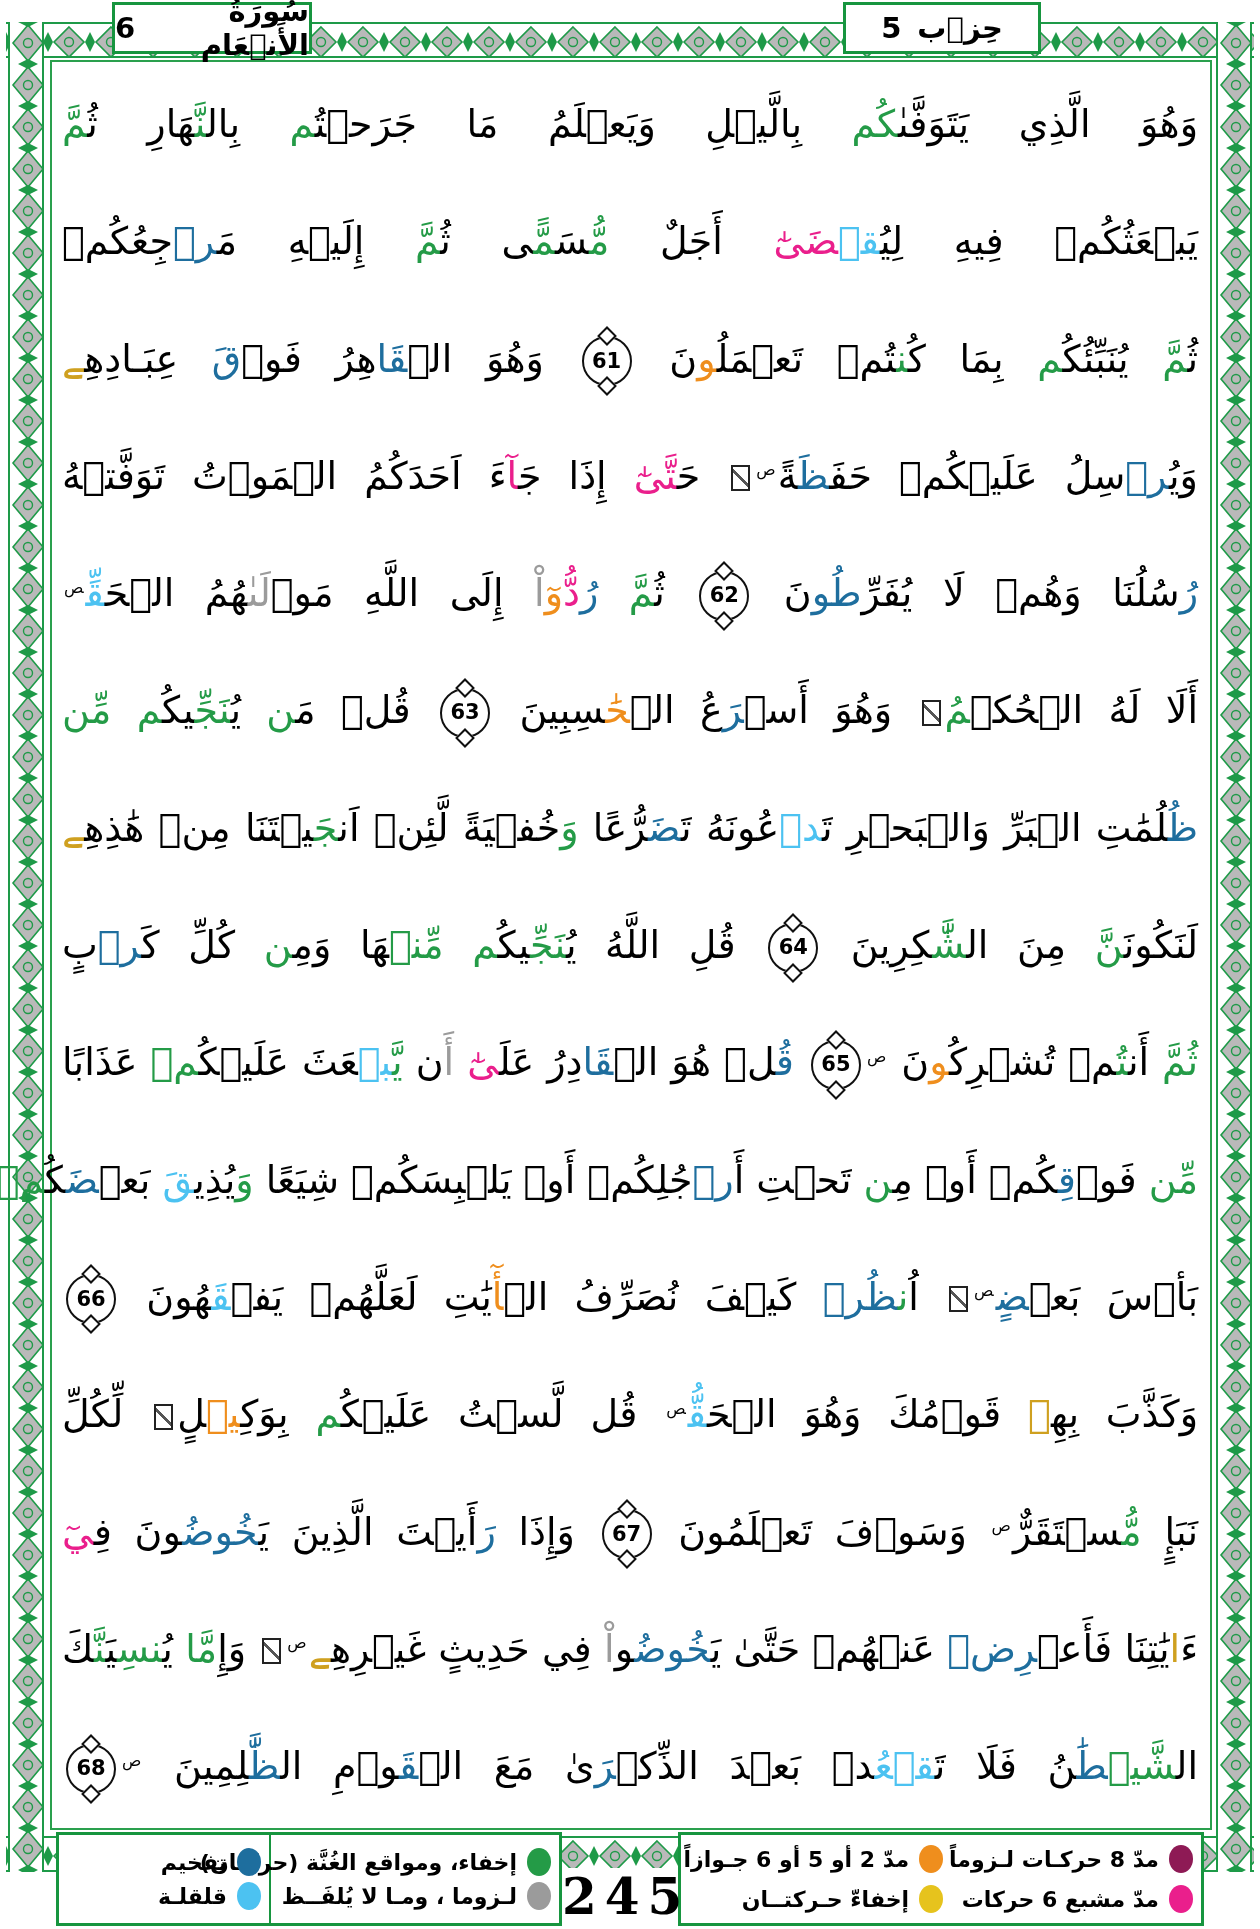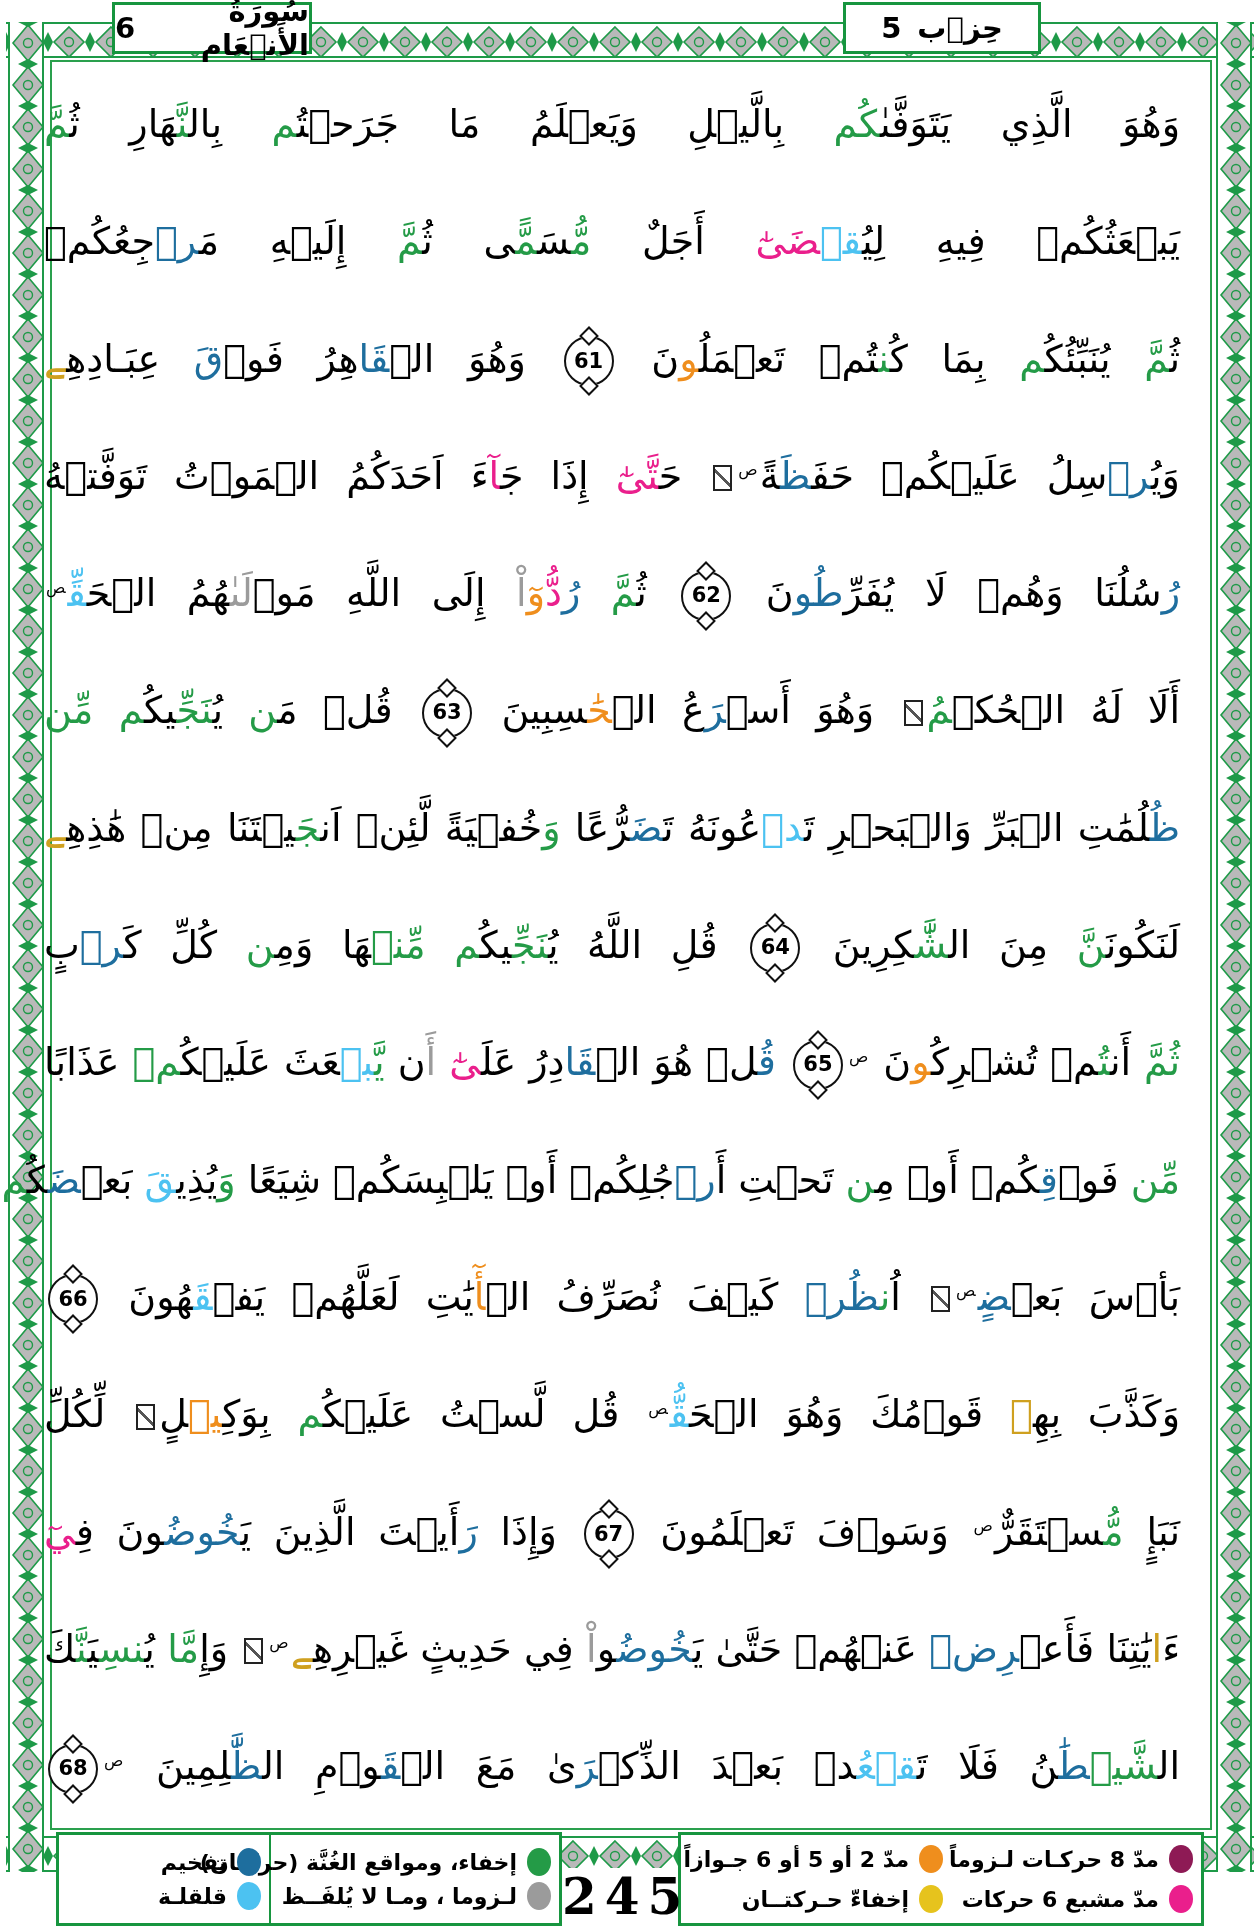--- a/index.html
+++ b/index.html
@@ -10,21 +10,21 @@
   .strip-bottom{left:6px;top:1836px;width:1248px;height:36px;border-top:2px solid #1e9a48;border-bottom:2px solid #1e9a48;box-sizing:border-box;}
   .strip-left{left:8px;top:22px;width:36px;height:1850px;border-left:2px solid #1e9a48;border-right:2px solid #1e9a48;box-sizing:border-box;}
   .strip-right{left:1216px;top:22px;width:36px;height:1850px;border-left:2px solid #1e9a48;border-right:2px solid #1e9a48;box-sizing:border-box;}
   .inner-frame{position:absolute;left:50px;top:60px;width:1158px;height:1766px;
         border:2px solid #2aa04d;z-index:1;}
   .cartouche{position:absolute;top:2px;height:52px;border:3px solid #17953f;background:#fff;
         z-index:6;display:flex;align-items:center;justify-content:center;gap:16px;
         font-size:29px;font-weight:bold;color:#000;box-sizing:border-box;direction:rtl;}
   .cartouche-left{left:112px;width:200px;}
   .cartouche-right{left:843px;width:198px;}
-  .textblock{position:absolute;left:44px;top:66px;width:1136px;z-index:3;direction:rtl;}
+  .textblock{position:absolute;left:62px;top:66px;width:1136px;z-index:3;direction:rtl;}
   .line{height:117.3px;line-height:117.3px;font-size:38px;color:#000;
         text-align:justify;text-align-last:justify;direction:rtl;white-space:nowrap;overflow:visible;}
   .marker{display:inline-flex;align-items:center;justify-content:center;
         width:46px;height:46px;border:2.5px solid #101010;border-radius:50%;
         font-size:21px;font-weight:bold;line-height:1;vertical-align:middle;
         position:relative;background:#fff;margin:0 4px;direction:ltr;}
   .marker::before,.marker::after{content:"";position:absolute;left:50%;width:10px;height:10px;
         background:#fff;border:2px solid #101010;transform:translateX(-50%) rotate(45deg);}
   .marker::before{top:-9px;}
   .marker::after{bottom:-9px;}

